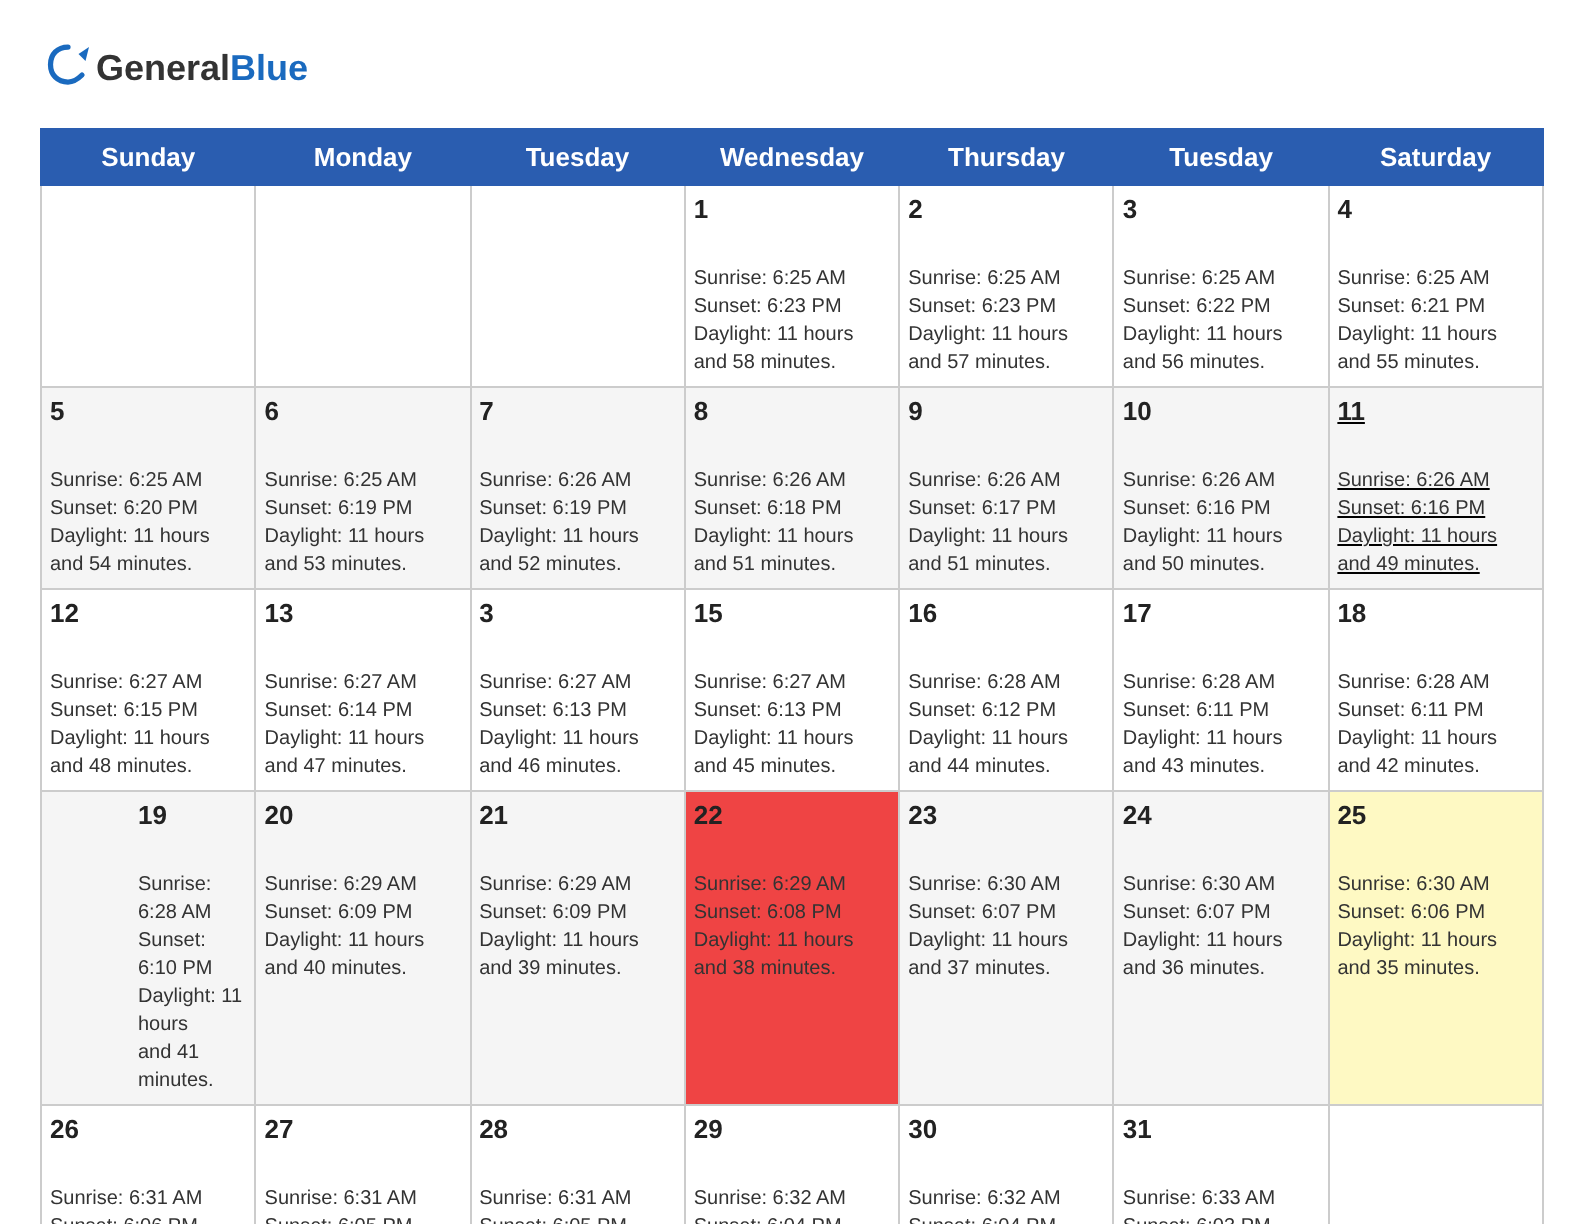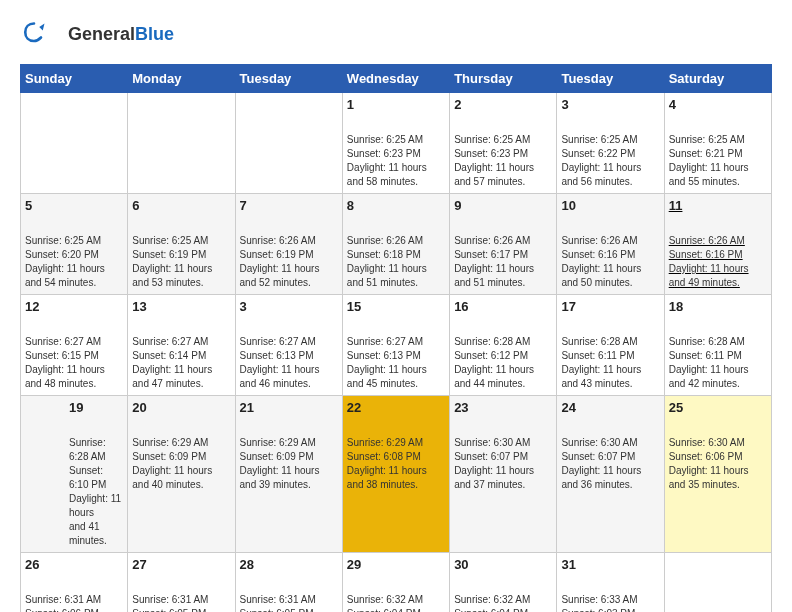--- a/index.html
+++ b/index.html
@@ -12,21 +12,21 @@
     }
     .header {
       display: flex;
       justify-content: space-between;
       align-items: flex-start;
       margin-bottom: 16px;
     }
     .logo {
       display: flex;
       align-items: center;
-      gap: 20px;
+      gap: 0;
     }
     .logo-icon {
       width: 28px;
       height: 28px;
     }
     .title-block {
       text-align: right;
     }
     .title-block h1 {
       font-size: 32px;
@@ -41,21 +41,21 @@
     .calendar {
       width: 100%;
       border-collapse: collapse;
       border: 1px solid #ccc;
     }
     .calendar th {
       background: #2a5db0;
       color: #fff;
       font-size: 13px;
       padding: 6px 4px;
-      text-align: left;
+      text-align: center;
       border: 1px solid #2a5db0;
     }
     .calendar td {
       vertical-align: top;
       border: 1px solid #ccc;
       padding: 4px;
       width: calc(100% / 7);
       background: #fff;
       min-height: 90px;
     }
@@ -261,21 +261,21 @@
 Daylight: 11 hours
 and 40 minutes.</div>
         </td>
         <td style="background: rgb(245, 245, 245);">
           <div class="day-number">21</div>
           <div class="day-info" style="white-space: pre-line;">Sunrise: 6:29 AM
 Sunset: 6:09 PM
 Daylight: 11 hours
 and 39 minutes.</div>
         </td>
-        <td style="background: #eab308;">
+        <td style="background: #ef4444;">
           <div class="day-number">22</div>
           <div class="day-info" style="white-space: pre-line;">Sunrise: 6:29 AM
 Sunset: 6:08 PM
 Daylight: 11 hours
 and 38 minutes.</div>
         </td>
         <td style="background: rgb(245, 245, 245);">
           <div class="day-number">23</div>
           <div class="day-info" style="white-space: pre-line;">Sunrise: 6:30 AM
 Sunset: 6:07 PM

